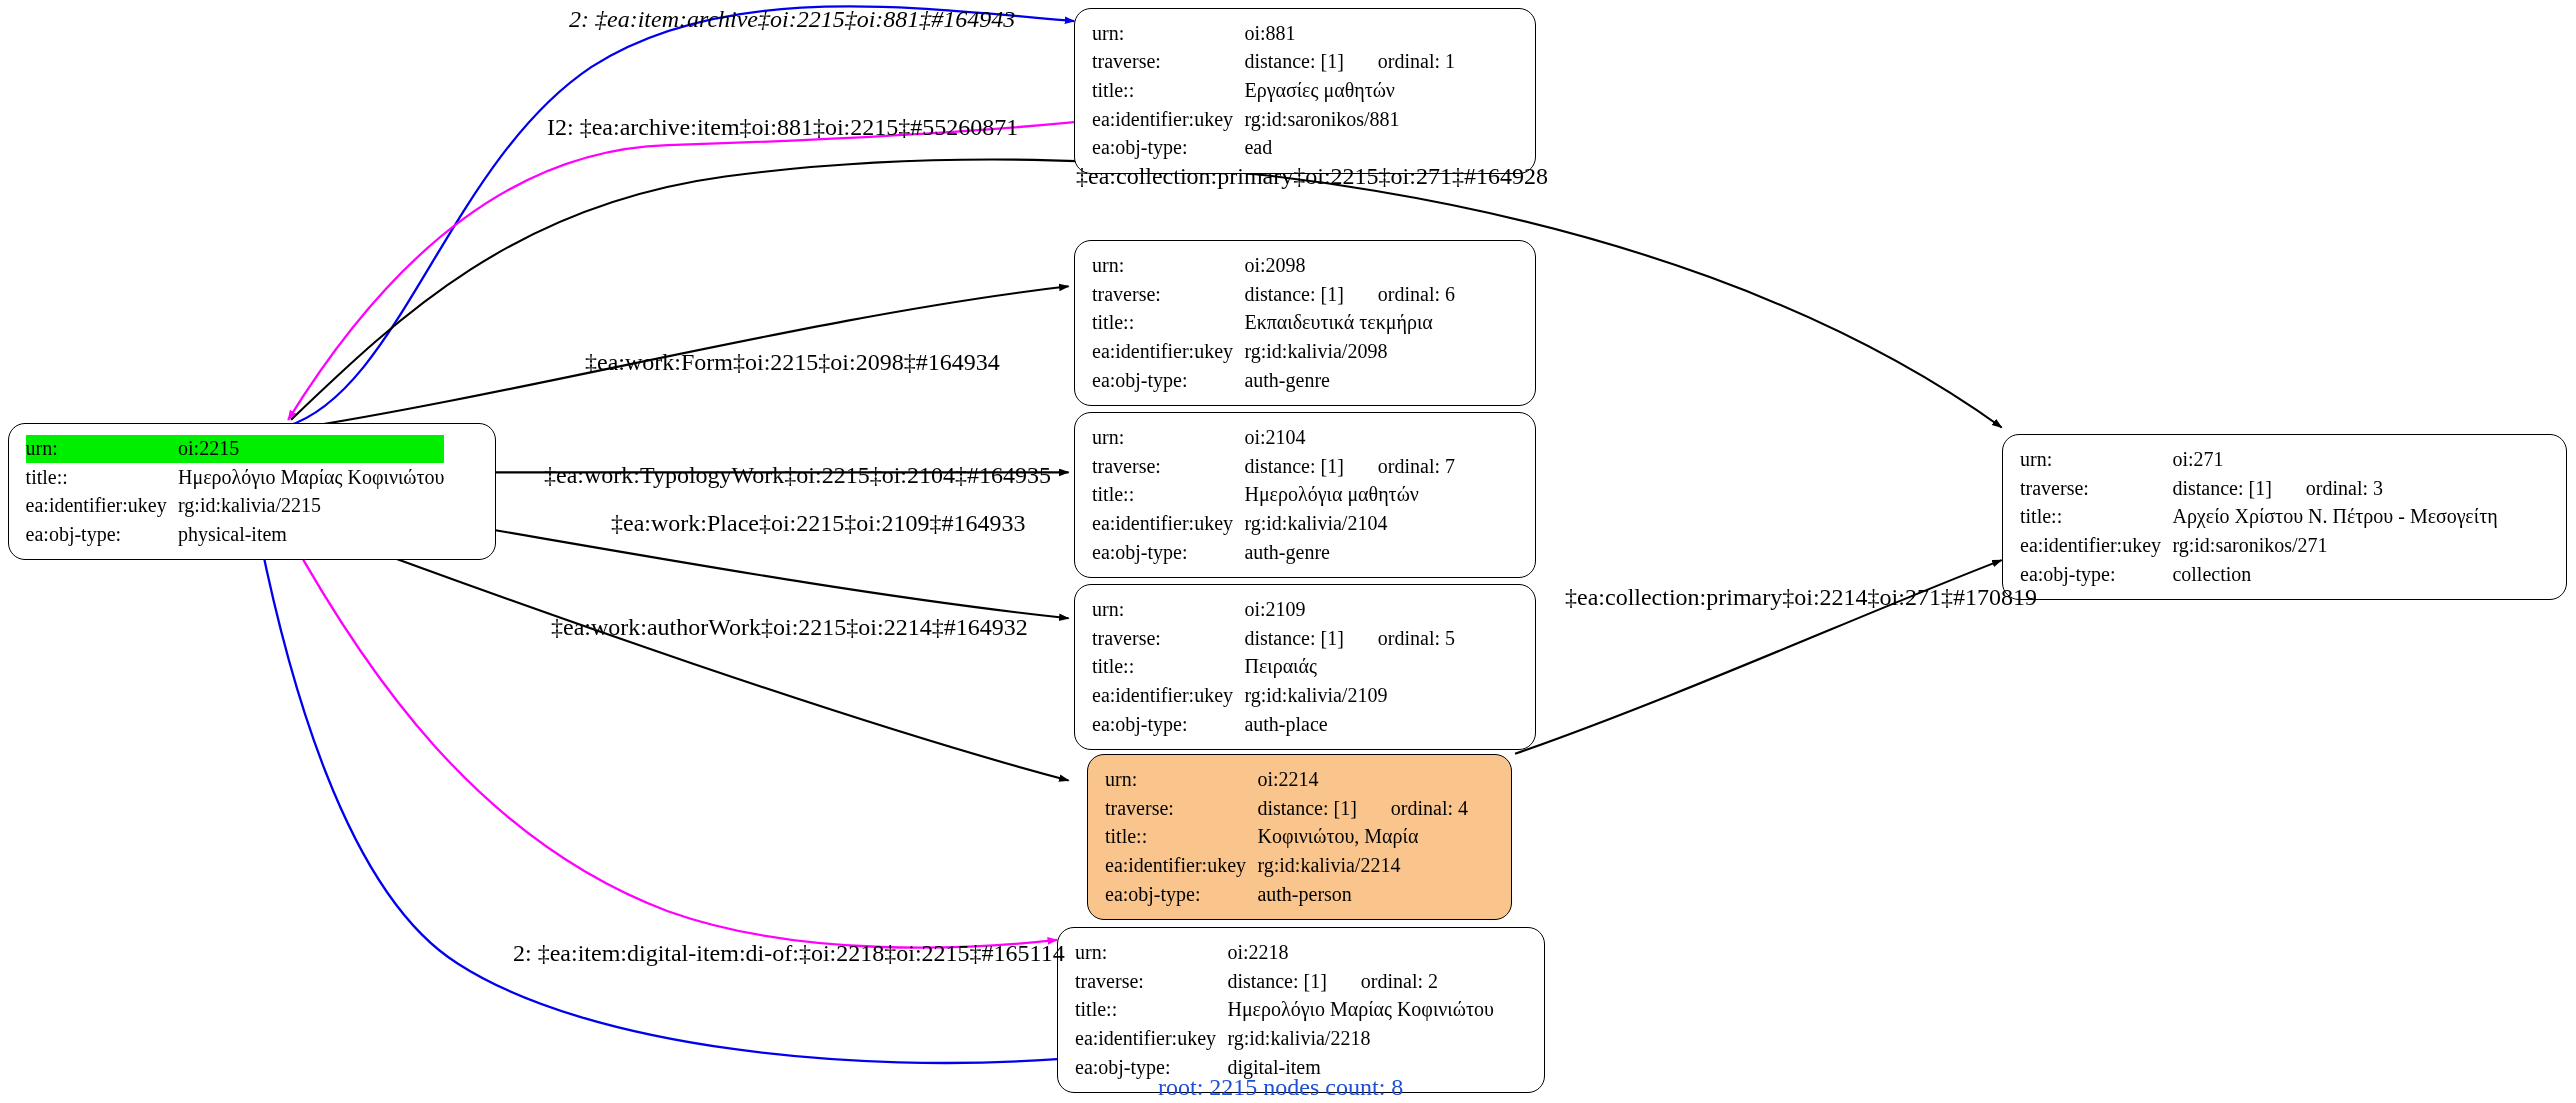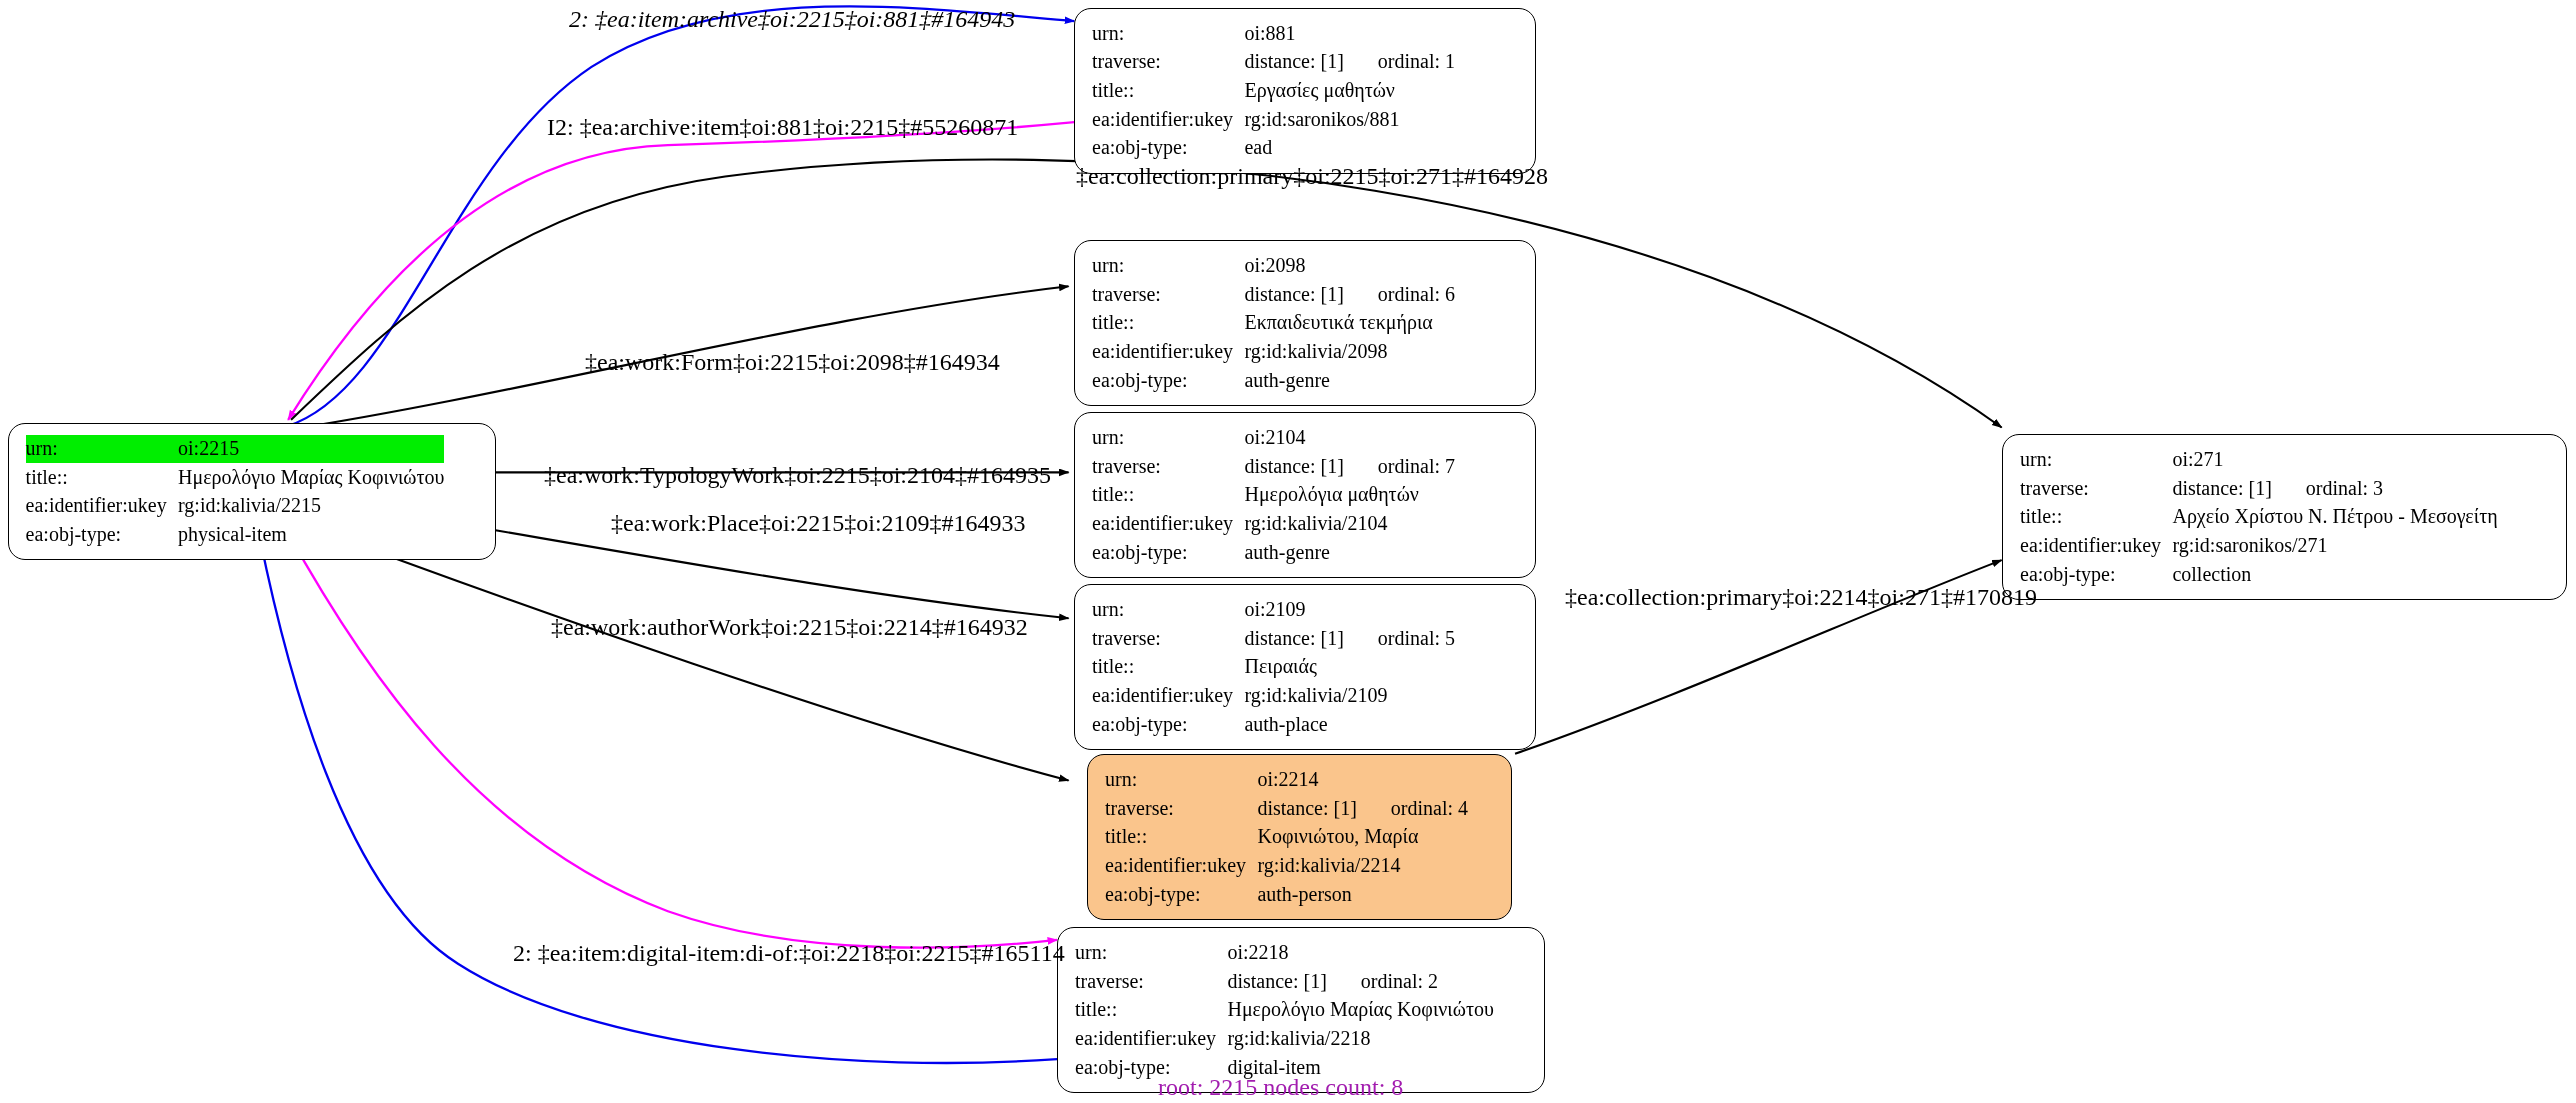--- a/index.html
+++ b/index.html
@@ -62,21 +62,21 @@
   .edge-label {
     position: absolute;
     font-size: 24px;
     color: #000000;
     white-space: nowrap;
     line-height: 1;
   }
   .graph-caption {
     position: absolute;
     font-size: 24px;
-    color: #a21caf;
+    color: #1d4ed8;
     white-space: nowrap;
   }
 </style>
 </head>
 <body>
 
 <div id="canvas">
 
   <svg id="edge-layer" viewBox="0 0 2700 1157" xmlns="http://www.w3.org/2000/svg">
     <defs>

